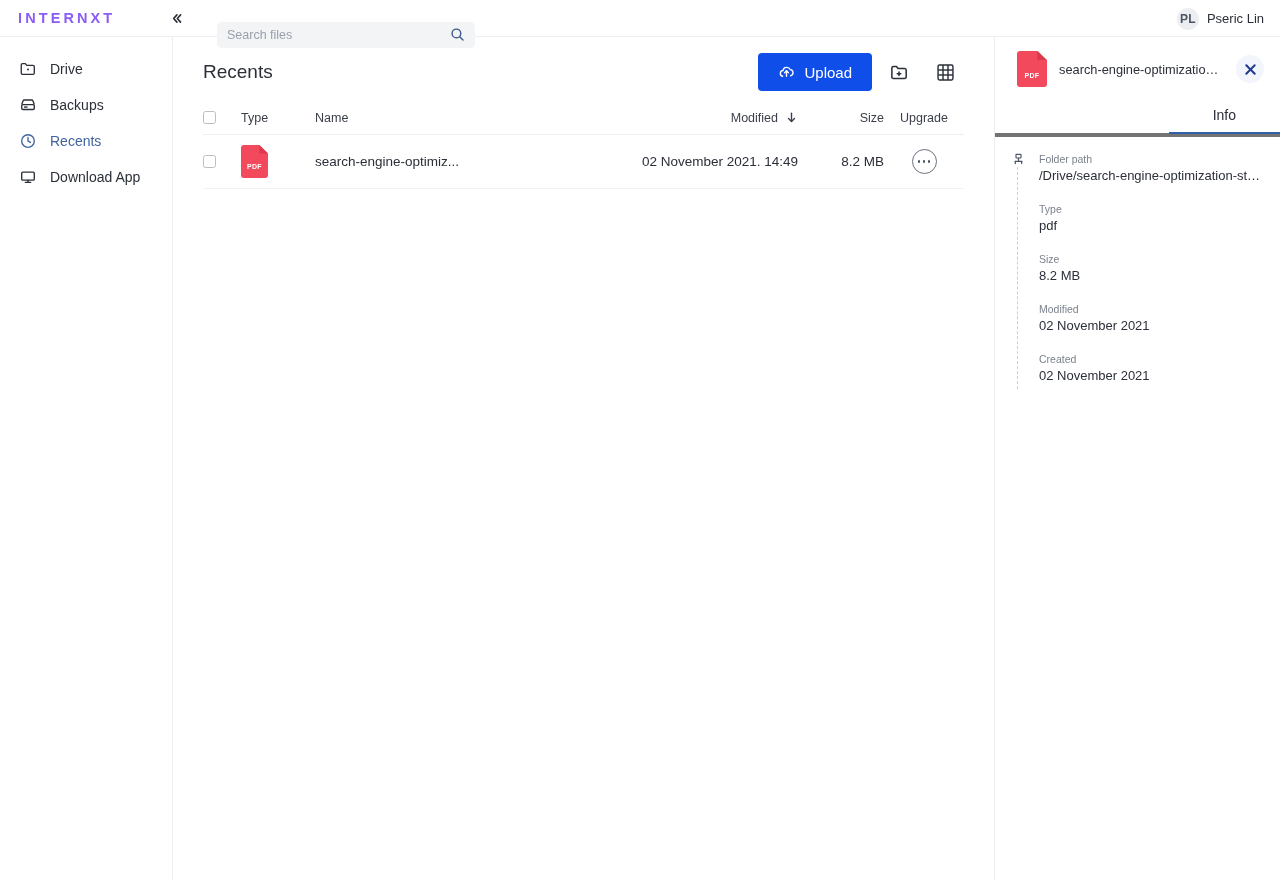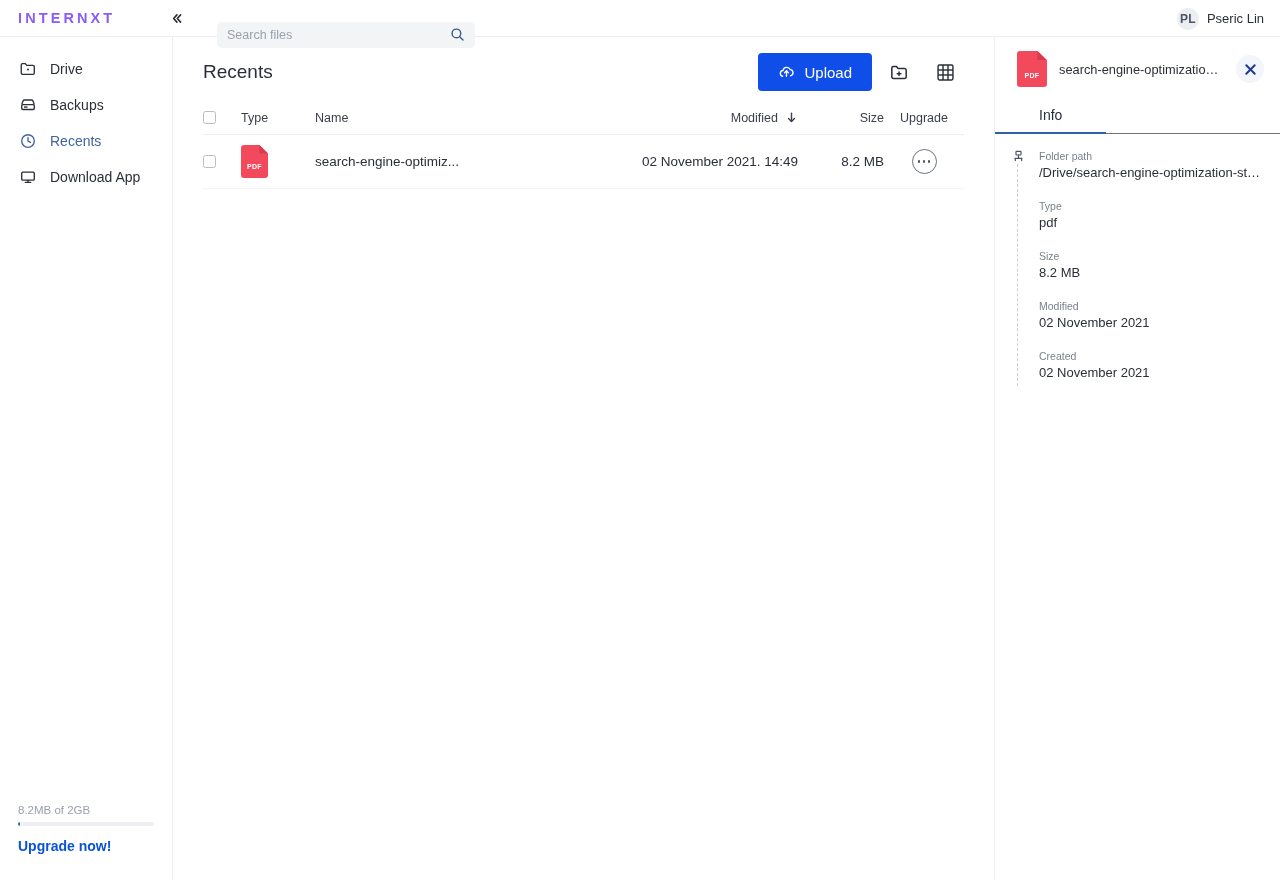--- a/index.html
+++ b/index.html
@@ -172,22 +172,22 @@
     flex: 1; min-width: 0; font-size: 12.8px; color: #2b2f38;
     white-space: nowrap; overflow: hidden; text-overflow: ellipsis;
   }
   .close-btn {
     width: 28px; height: 28px; border-radius: 50%;
     background: #f2f5fc; color: #1e3a8a;
     display: flex; align-items: center; justify-content: center;
     border: none; cursor: pointer;
   }
   .panel-tabs {
-    display: flex; justify-content: flex-start;
-    border-bottom: 1px solid #737373; position: relative;
+    display: flex; justify-content: flex-end;
+    border-bottom: 4px solid #737373; position: relative;
   }
   .panel-tab {
     font-size: 14px; color: #2b2f38; padding: 6px 44px 10px 44px;
     cursor: pointer; position: relative;
   }
   .panel-tab.active::after {
     content: ""; position: absolute; left: 0; right: 0; bottom: -1px;
     height: 2px; background: #2f5fa8;
   }
   .panel-fields {
@@ -285,27 +285,20 @@
               <rect x="3" y="4.5" width="14" height="9" rx="1.3"></rect>
               <line x1="10" y1="13.5" x2="10" y2="16"></line>
                 <line x1="7" y1="16" x2="13" y2="16"></line>
             </svg>
           </span>
           <span>Download App</span>
         </div>
 
       </div>
 
-      <div class="sidebar-bottom">
-        <div class="storage-text">8.2MB of 2GB</div>
-        <div class="storage-bar">
-          <div class="storage-fill" id="storage-fill" style="width: 1.8%;"></div>
-        </div>
-        <div class="upgrade">Upgrade now!</div>
-      </div>
     </div>
 
     <div class="main">
 
       <div class="main-head">
         <div class="page-title">Recents</div>
         <div class="head-actions">
           <button class="upload-btn">
             <span style="display:flex;align-items:center;">
               <svg width="17" height="17" viewBox="0 0 20 20" fill="none" stroke="currentColor" stroke-width="1.6" stroke-linecap="round" stroke-linejoin="round">

